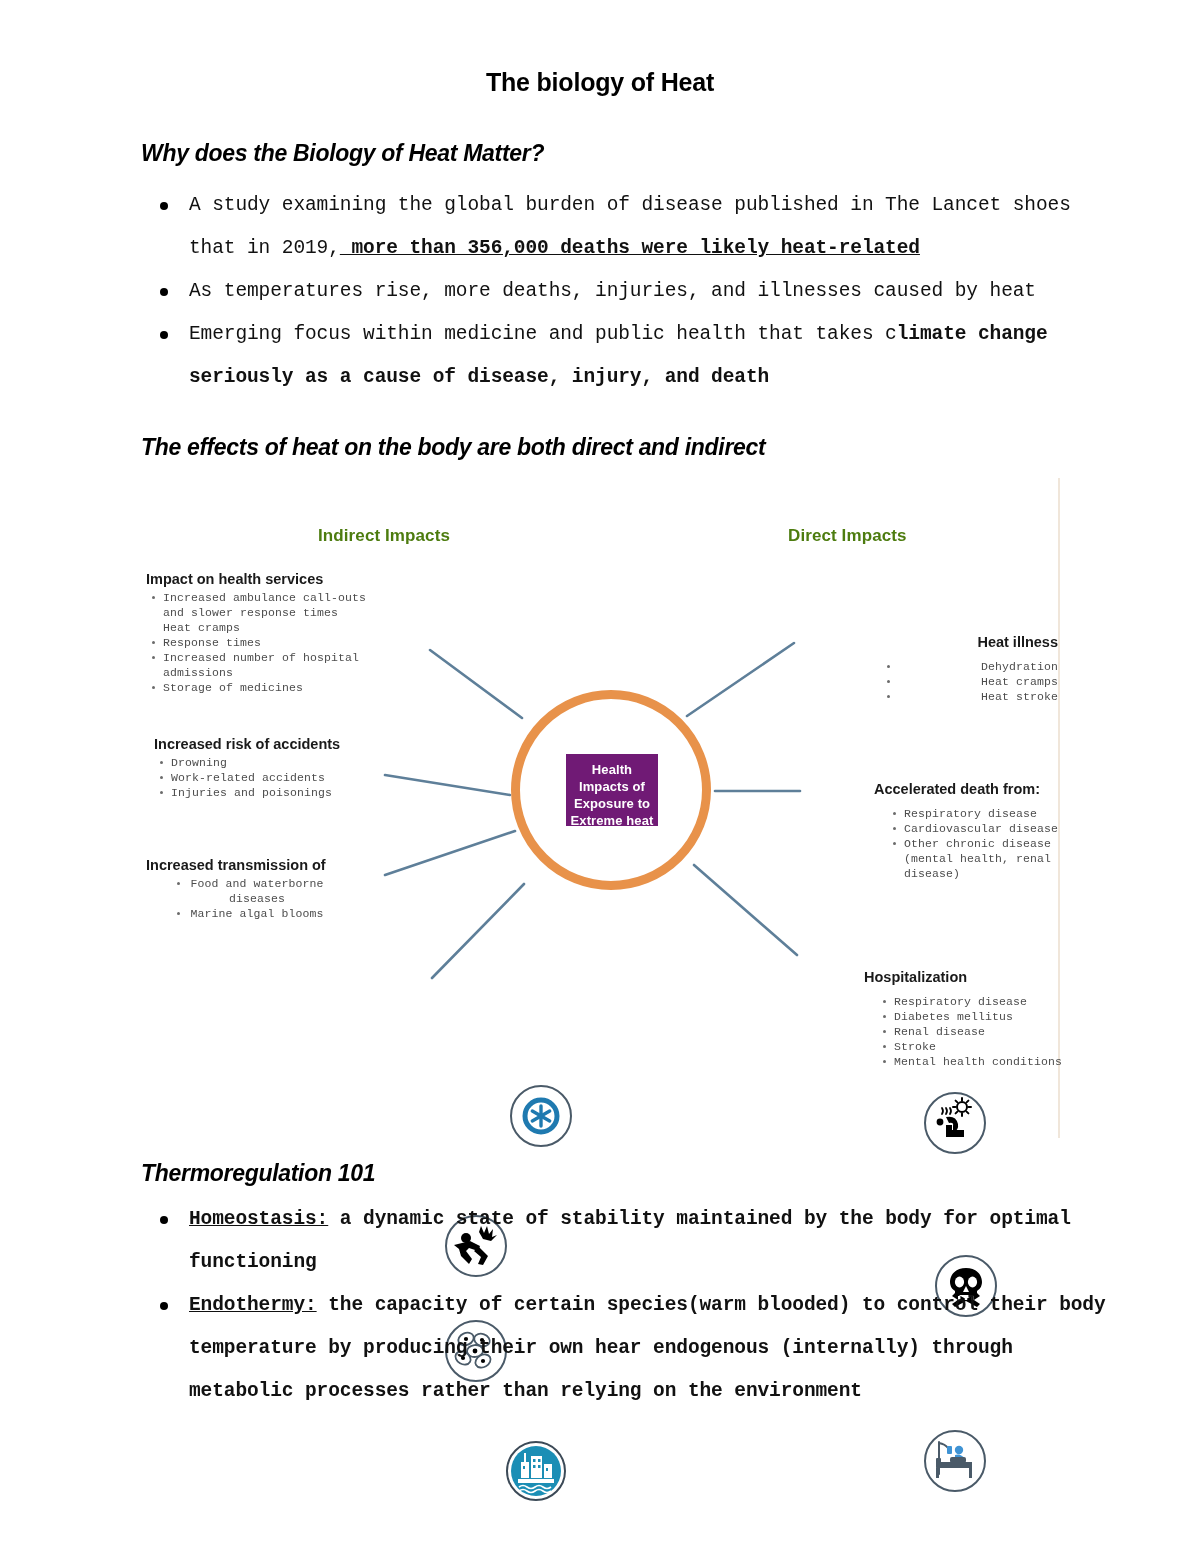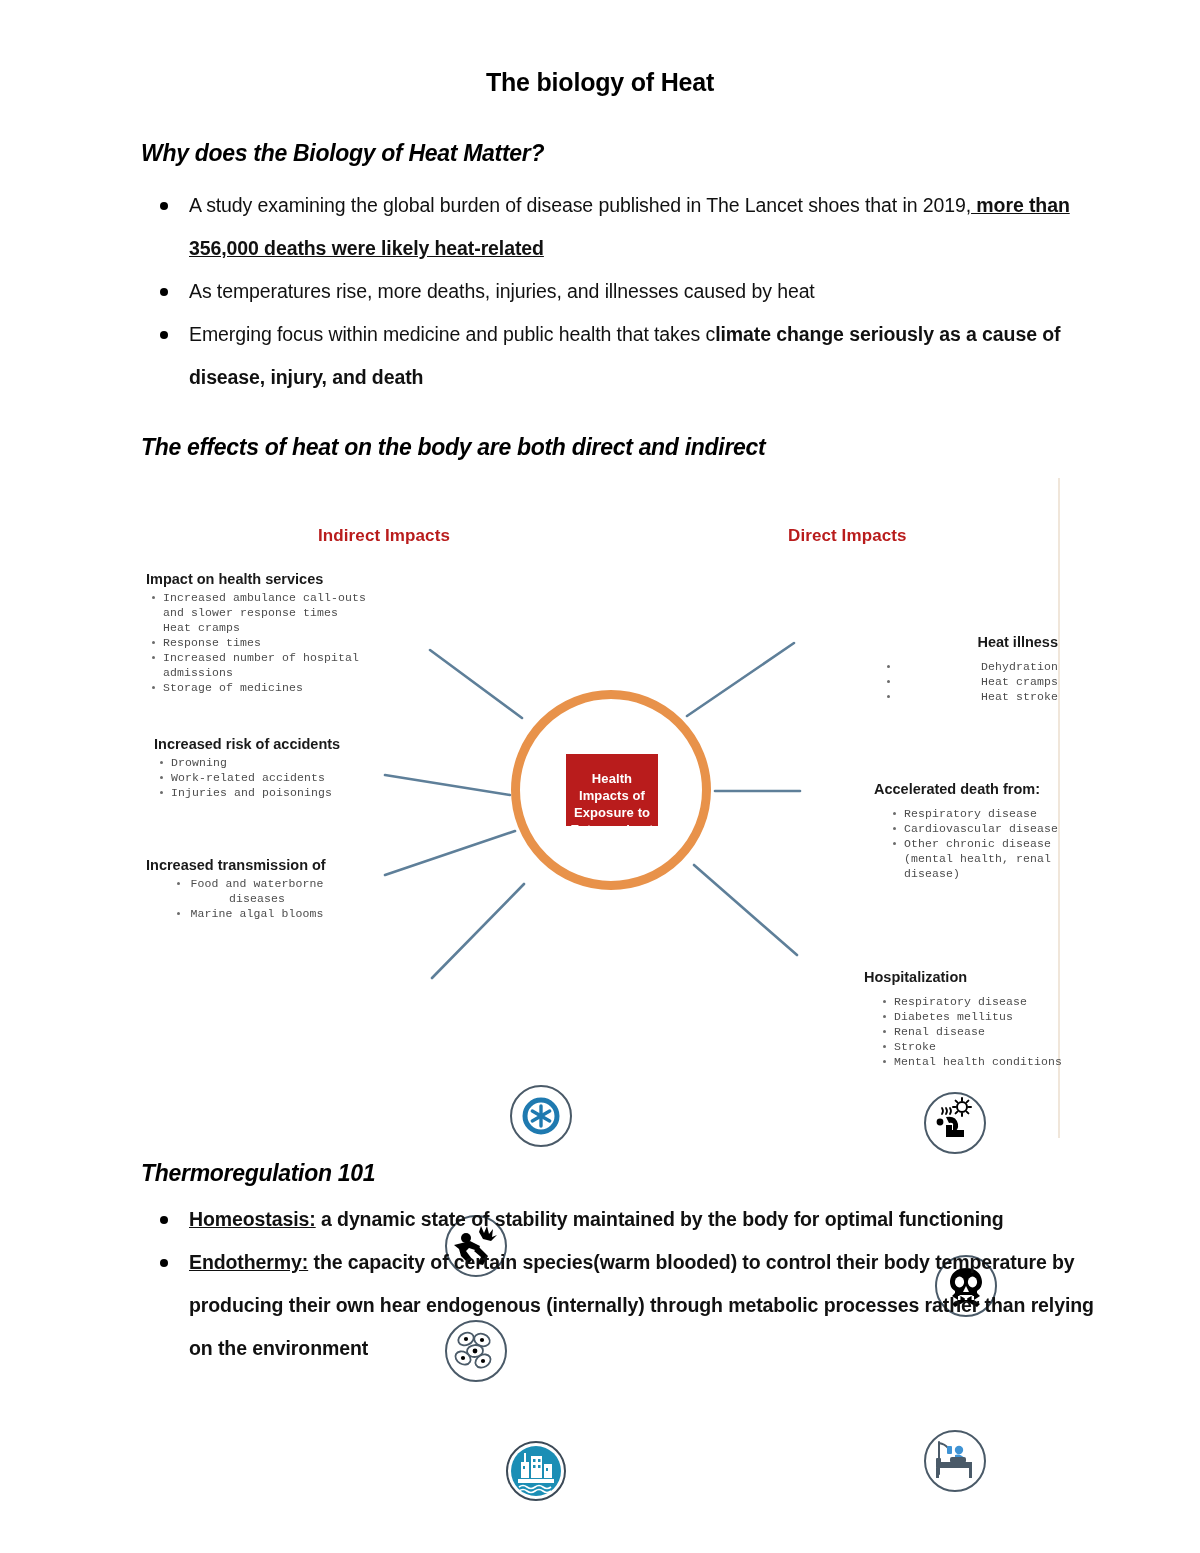--- a/index.html
+++ b/index.html
@@ -50,20 +50,21 @@
     padding:0 0 0 48px;
     list-style:none;
   }
   ul.bullets li{
     position:relative;
     font-size:19.5px;
     line-height:43px;
     color:#111;
     letter-spacing:-0.1px;
     margin-bottom:0px;
+    font-family:Liberation Mono, monospace;
   }
   ul.bullets li::before{
     content:"";
     position:absolute;
     left:-29px;
     top:18px;
     width:8px;height:8px;
     border-radius:50%;
     background:#000;
   }
@@ -80,21 +81,21 @@
     width:926px;
     height:660px;
     border-right:2px solid #f0e6da;
     background:#fff;
   }
 
   .sec-title{
     position:absolute;
     font-size:17px;
     font-weight:bold;
-    color:#b91c1c;
+    color:#4d7c0f;
     letter-spacing:0.1px;
   }
   #t-indirect{ left:186px; top:48px; }
   #t-direct{  left:608px; top:48px;margin-left:48px; }
 
   .blk{ position:absolute; }
   .blk .bh{
     font-size:14.5px;
     font-weight:bold;
     color:#1a1a1a;
@@ -144,27 +145,27 @@
     left:379px; top:212px;
     width:200px; height:200px;
     border:9px solid #e8924a;
     border-radius:50%;
     box-sizing:border-box;
   }
   .core-box{
     position:absolute;
     left:434px; top:276px;
     width:92px; height:72px;
-    background:#b91c1c;
+    background:#701a75;
     color:#fff;
     font-size:13px;
     font-weight:bold;
     line-height:17px;
     text-align:center;
-    padding-top:16px;
+    padding-top:7px;
     box-sizing:border-box;
     letter-spacing:0.1px;
   }
 
   
   .icon-node{
     position:absolute;
     width:62px;height:62px;
     border-radius:50%;
     box-sizing:border-box;

